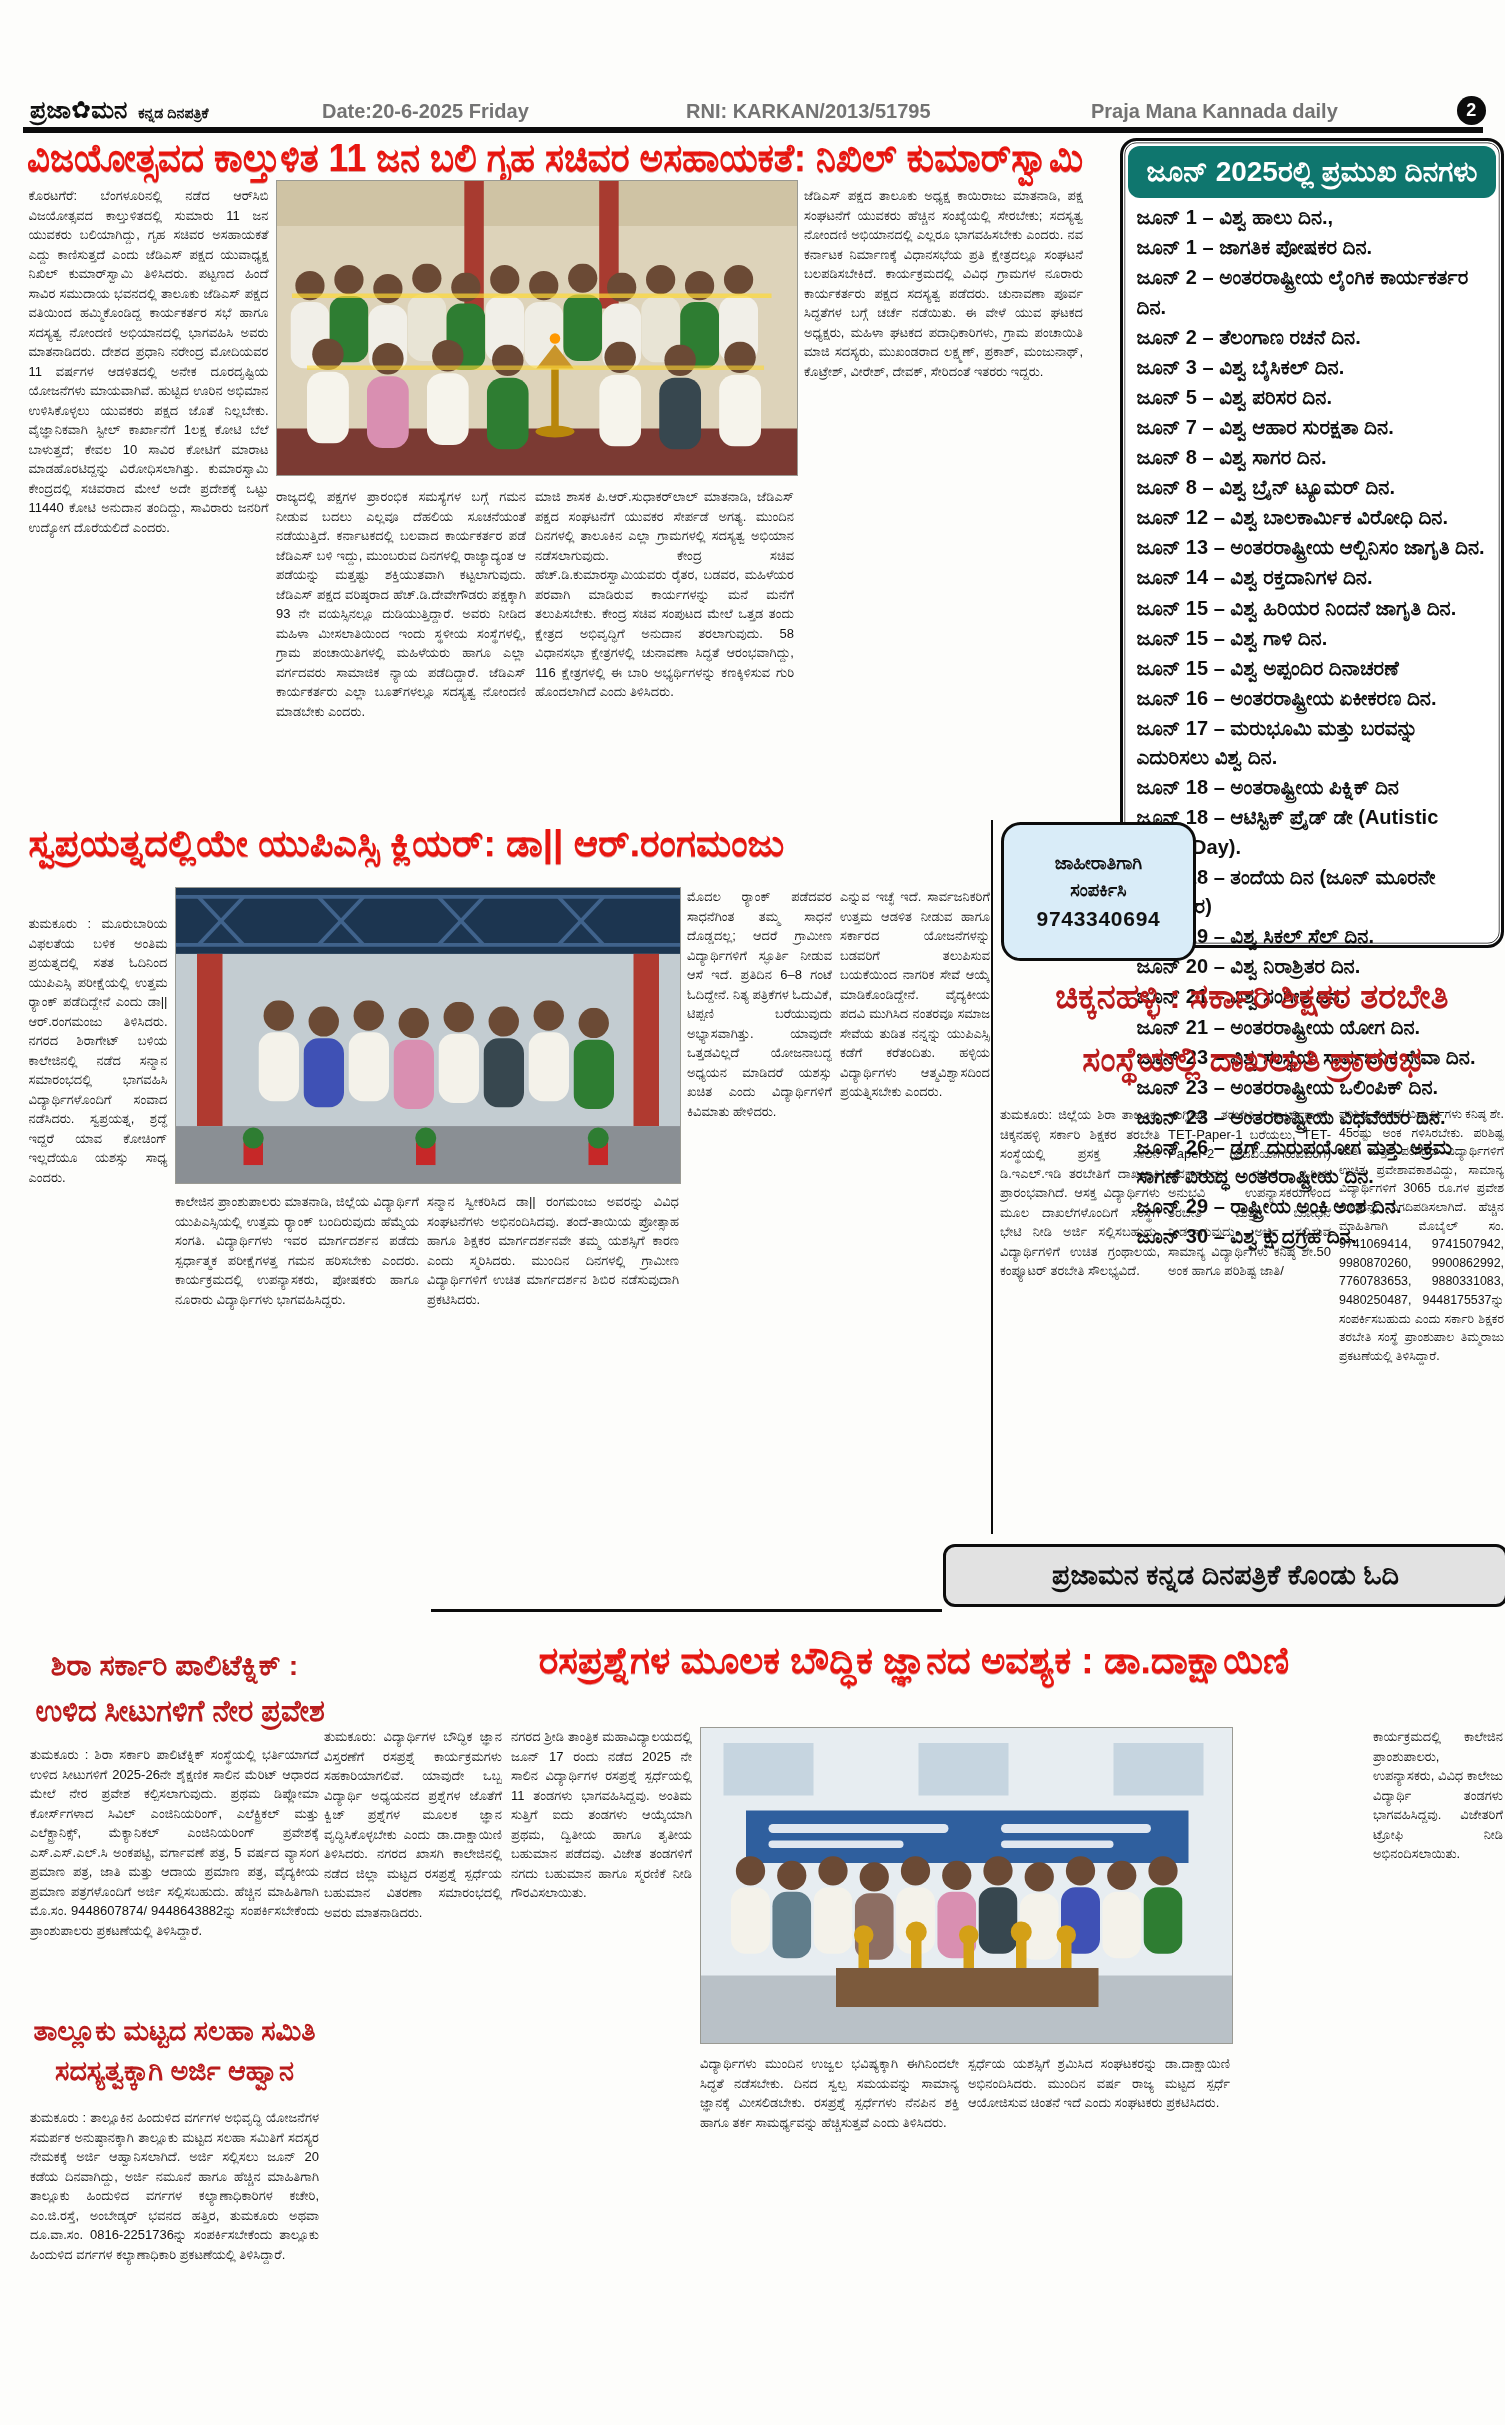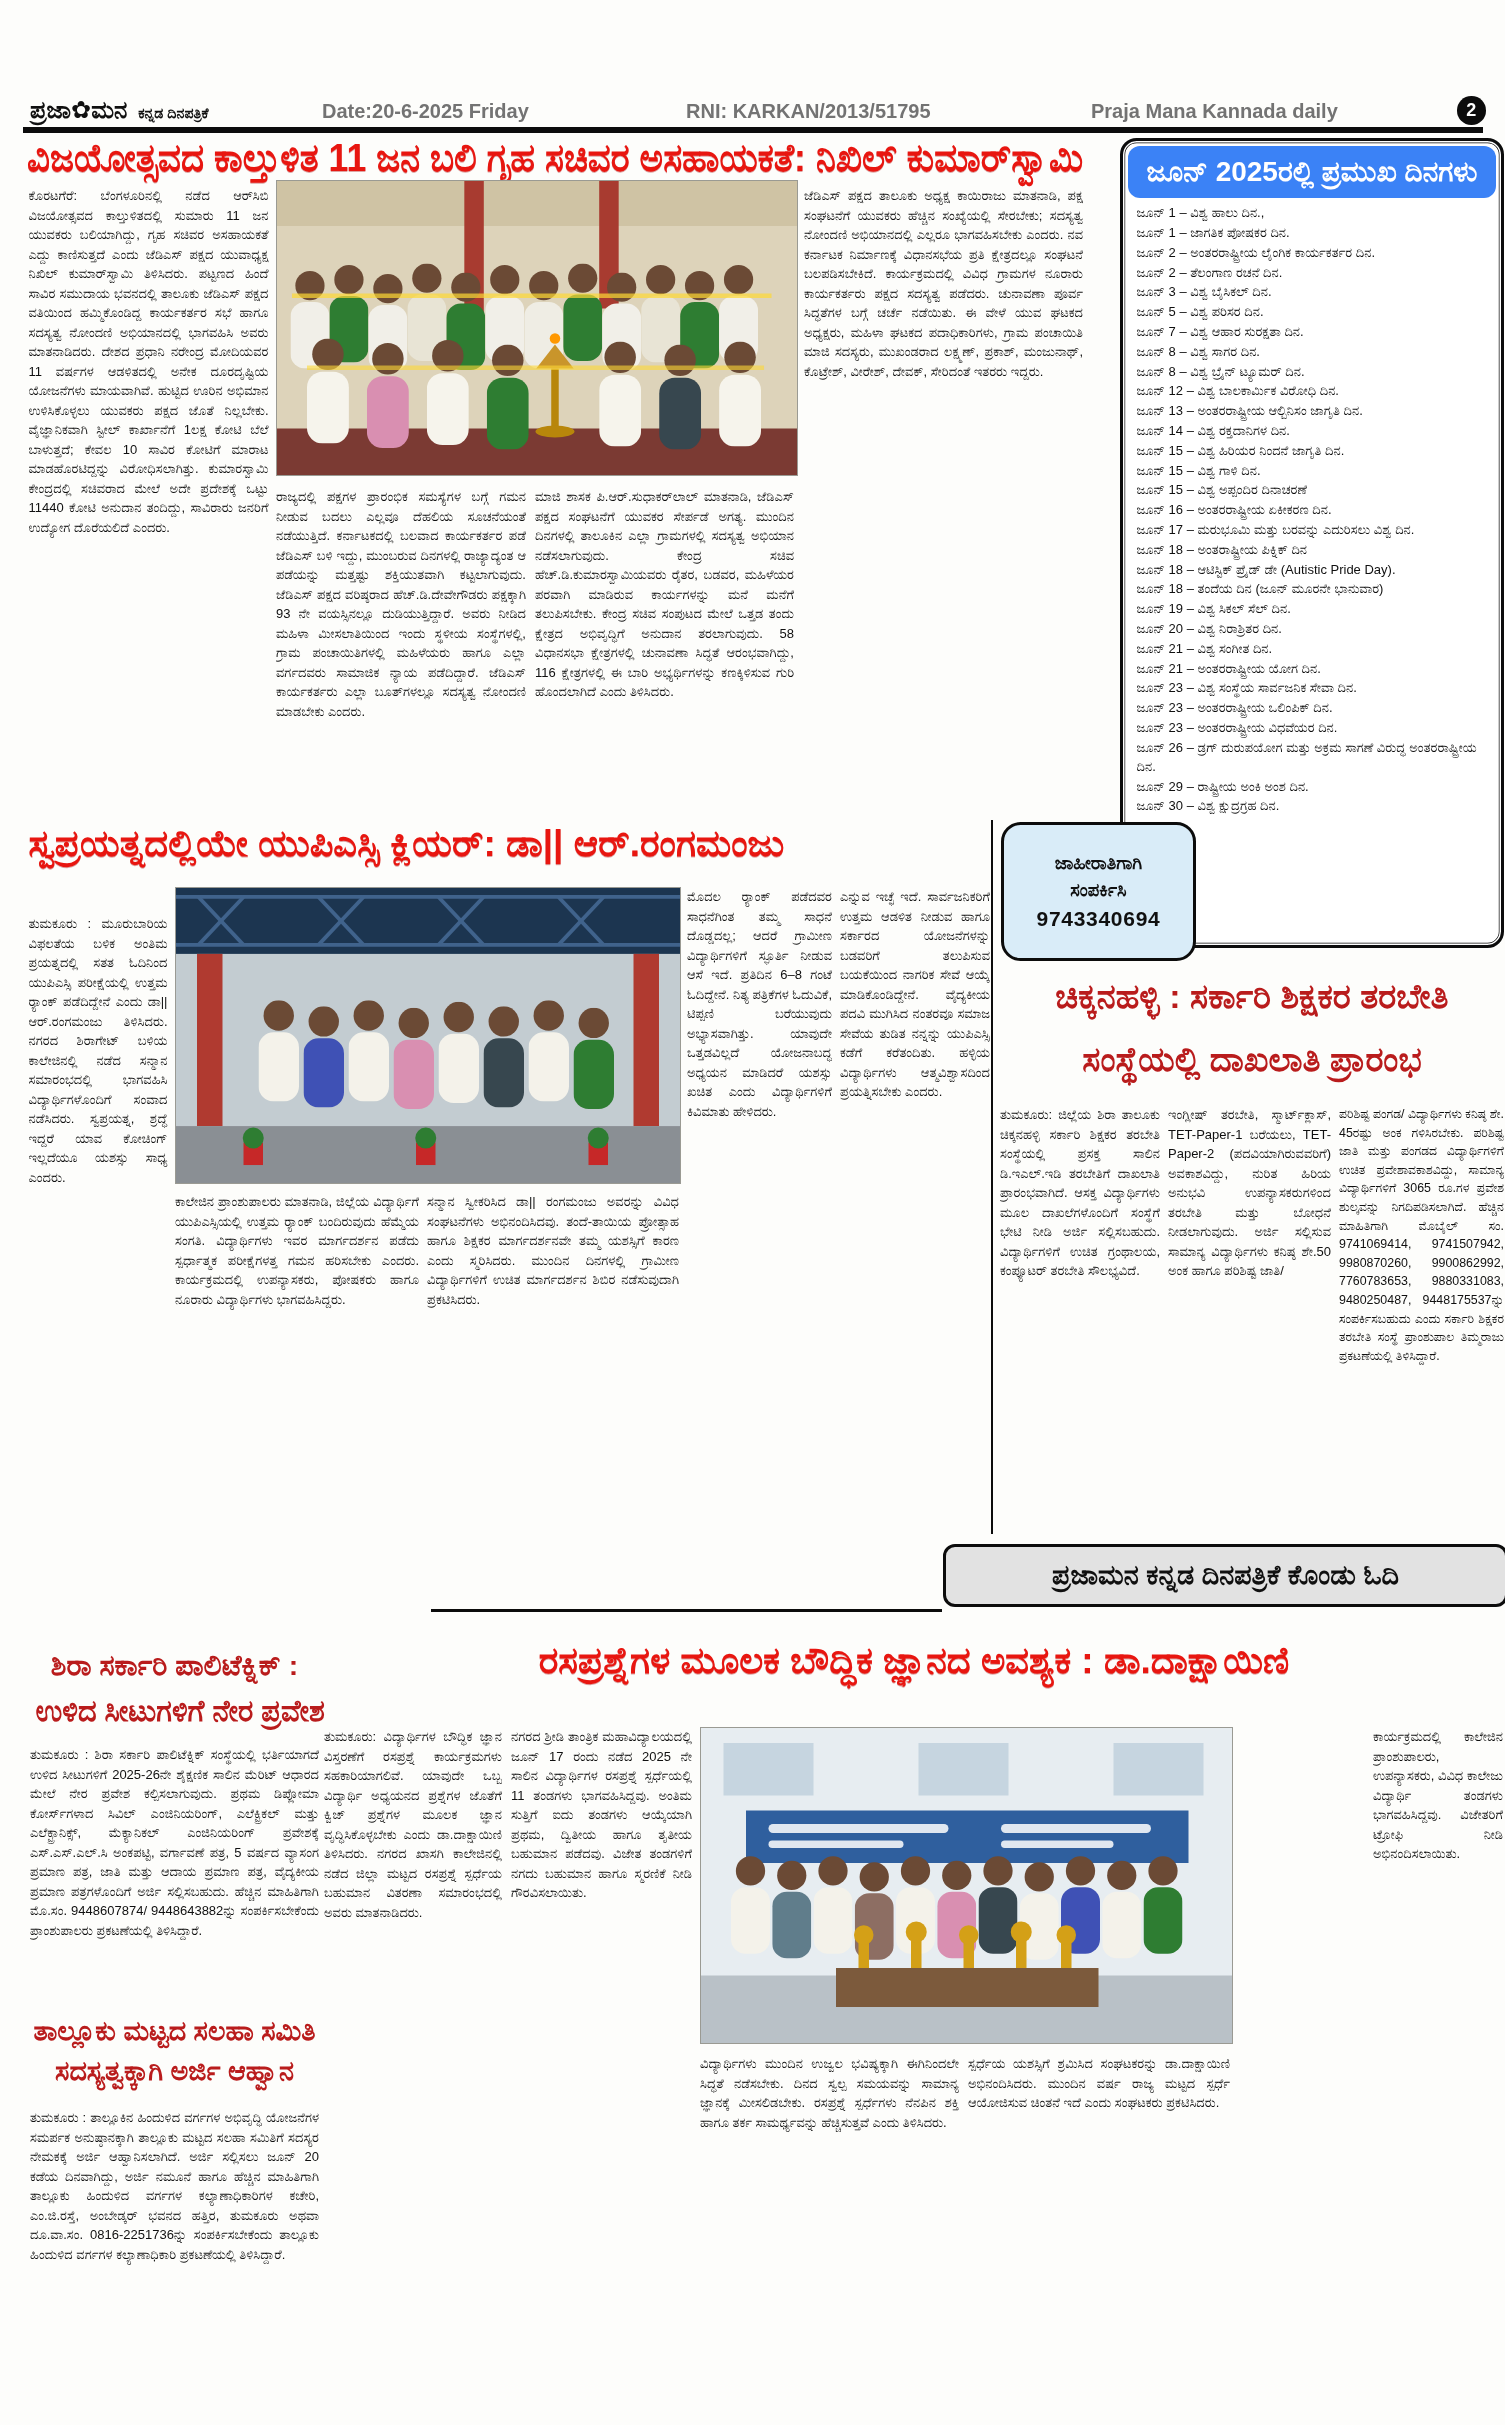--- a/index.html
+++ b/index.html
@@ -10,23 +10,23 @@
   .fitc{white-space:nowrap;transform-origin:center center;display:block;text-align:center;}
   .hl-red{color:#e81610;font-weight:bold;text-shadow:0 0.7px 0 rgba(160,0,0,.35);}
   .hl-black{color:#b91c1c;font-weight:bold;}
   .col{font-size:13px;line-height:1.5;text-align:justify;overflow:hidden;word-break:break-word;}
   .rule{background:#0c0c0c;}
   .headerbar{font-weight:bold;font-size:20px;color:#737373;}
   .pgnum{width:28.5px;height:28.5px;border-radius:50%;background:#0c0c0c;color:#fff;
          display:flex;align-items:center;justify-content:center;font-size:18px;font-weight:bold;}
   
   .junebox{border:3px solid #0c0c0c;border-radius:16.5px;background:#fff;box-shadow:inset 0 0 0 1.5px #fff, inset 0 0 0 2.2px #0c0c0c;}
-  .junehead{background:#3b82f6;color:#fff;border-radius:12px;margin:5.2px;padding:10.5px 4.5px;
+  .junehead{background:#0f766e;color:#fff;border-radius:12px;margin:5.2px;padding:10.5px 4.5px;
             text-align:center;font-weight:bold;font-size:28px;line-height:1.1;}
-  .junelist{list-style:none;margin:1px 0 0 0;padding:0 10.5px 0 13.5px;font-size:13px;line-height:1.47;font-weight:400;}
+  .junelist{list-style:none;margin:1px 0 0 0;padding:0 10.5px 0 13.5px;font-size:20px;line-height:1.47;font-weight:700;}
   .junelist li{margin:0.7px 0;}
   
   .adbox{background:#d9ecf8;border:3px solid #0c0c0c;border-radius:19.5px;
          display:flex;flex-direction:column;align-items:center;justify-content:center;gap:6px;}
   .adbox .t{font-size:18px;font-weight:bold;}
   .adbox .ph{font-size:21px;font-weight:bold;letter-spacing:0.7px;}
   .graybox{background:#e2e2e2;border:3px solid #0c0c0c;border-radius:12px;
            display:flex;align-items:center;justify-content:center;font-size:27px;font-weight:bold;}
   .photo{border:0.7px solid #9a9a93;background:#cfc7b4;}
   .photo svg{display:block;width:100%;height:100%;}

